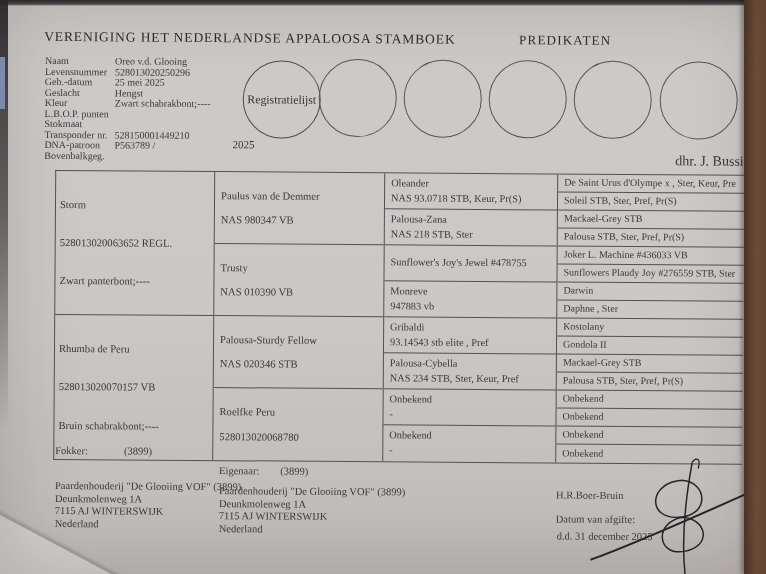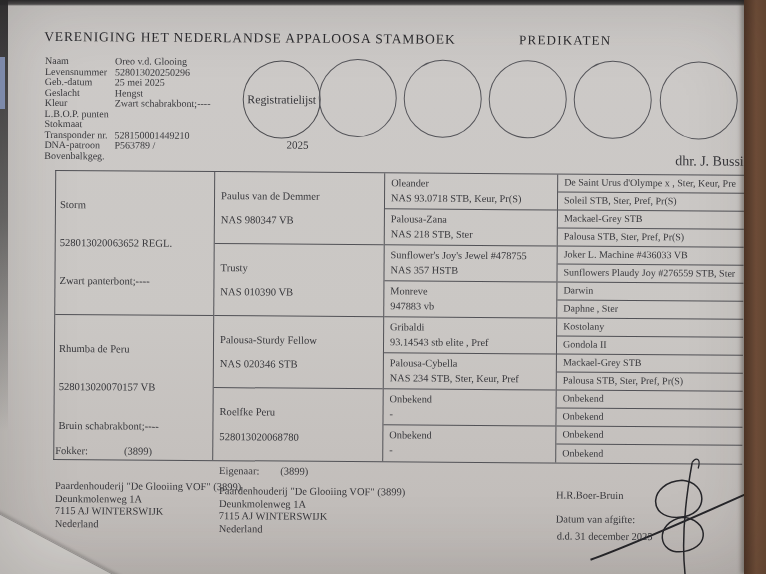--- a/index.html
+++ b/index.html
@@ -24,21 +24,21 @@
   .title{position:absolute;left:44px;top:29px;font-size:13.5px;letter-spacing:.9px;color:#2b2b2f;}
   .predikaten{position:absolute;left:519px;top:29px;font-size:13px;letter-spacing:1.2px;color:#2b2b2f;}
 
   .fields{position:absolute;left:45px;top:56px;font-size:10px;line-height:10.5px;color:#3a3a3e;}
   .frow{display:flex;}
   .flabel{width:70px;flex:none;}
   .fvalue{white-space:nowrap;text-align:right;}
 
   .stamp{position:absolute;left:243px;top:59px;width:76px;height:76px;border:1.4px solid #4c4c50;
          border-radius:50%;display:flex;align-items:center;justify-content:center;font-size:11.8px;color:#333337;}
-  .stamp-year{position:absolute;left:233px;top:137px;width:76px;text-align:right;font-size:11px;}
+  .stamp-year{position:absolute;left:233px;top:137px;width:76px;text-align:left;font-size:11px;}
   .circle{position:absolute;top:57px;width:76px;height:76px;border:1.3px solid #55555a;border-radius:50%;}
   .c1{left:319px;} .c2{left:404px;} .c3{left:489px;} .c4{left:574px;} .c5{left:660px;}
 
   .bussink{position:absolute;left:648px;top:149px;font-size:14px;margin-left:28px;}
 
   .ped{position:absolute;left:56px;top:170px;width:689px;height:290px;display:flex;
        border-top:1px solid #515156;border-left:1px solid #515156;border-bottom:1px solid #515156;
        font-size:10.6px;line-height:1.05;box-sizing:border-box;}
   .pcol{display:flex;flex-direction:column;box-sizing:border-box;}
   .col1{width:159px;border-right:1px solid #515156;}
@@ -166,21 +166,20 @@
         <div class="cell g3">
             <span>Oleander</span>
             <span>NAS 93.0718 STB, Keur, Pr(S)</span>
           </div>
         <div class="cell g3">
             <span>Palousa-Zana</span>
             <span>NAS 218 STB, Ster</span>
           </div>
         <div class="cell g3">
             <span>Sunflower's Joy's Jewel #478755</span>
-            <span>NAS 357 HSTB</span>
           </div>
         <div class="cell g3">
             <span>Monreve</span>
             <span>947883 vb</span>
           </div>
         <div class="cell g3">
             <span>Gribaldi</span>
             <span>93.14543 stb elite , Pref</span>
           </div>
         <div class="cell g3">

